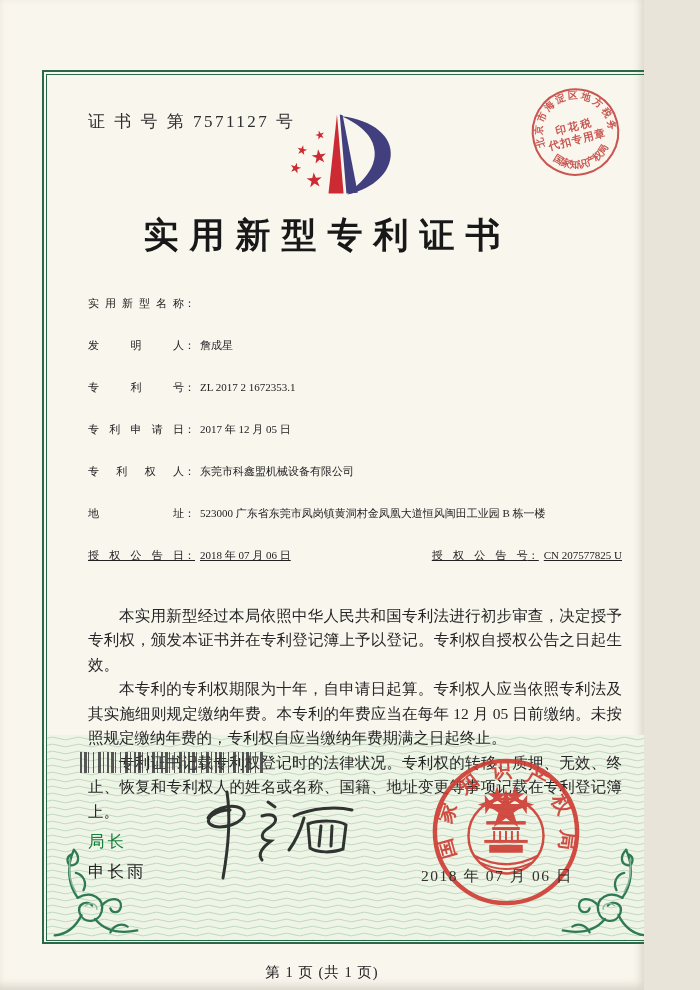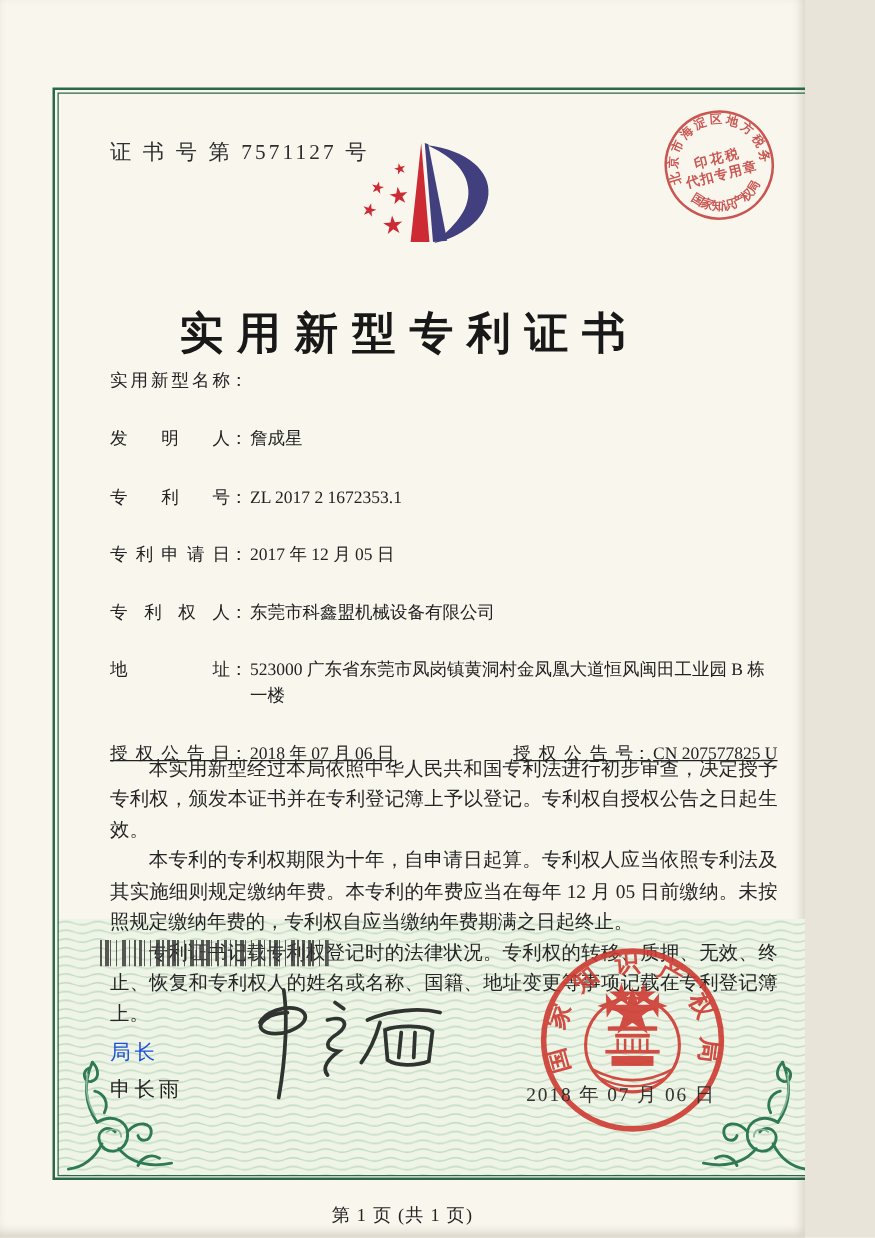--- a/index.html
+++ b/index.html
@@ -6,42 +6,42 @@
   body{width:700px;height:990px;background:#e8e4da;font-family:"Liberation Serif","DejaVu Serif",serif;}
   .page{position:relative;width:644px;height:990px;background:#f9f6ee;overflow:hidden;
         box-shadow:inset -3px -4px 8px rgba(120,110,90,.25);}
   
   .frame{position:absolute;left:42px;top:70px;width:614px;height:874px;border:2.5px solid #2b684a;box-sizing:border-box;}
   .frame-inner{position:absolute;inset:1.5px;border:1px solid #2b684a;}
   
   .cert-no{position:absolute;left:88px;top:110px;font-size:17px;letter-spacing:2.5px;color:#2e2e2e;}
   
   .title{position:absolute;left:0;top:212px;width:100%;text-align:center;font-size:35px;font-weight:700;
-         letter-spacing:11px;text-indent:11px;color:#181818;margin-top:31px;}
-  
-  .fields{position:absolute;left:88px;top:296px;width:534px;font-size:14px;color:#222;}
+         letter-spacing:11px;text-indent:11px;color:#181818;}
+  
+  .fields{position:absolute;left:88px;top:296px;width:534px;font-size:11px;color:#222;}
   .frow{display:flex;align-items:flex-start;margin-bottom:26px;line-height:1.45;}
   .flabel{display:inline-block;width:96px;flex:none;text-align:justify;text-align-last:justify;}
   .fcolon{flex:none;width:16px;}
   .fvalue{flex:1;}
   .grant-row{display:flex;justify-content:space-between;margin-bottom:0;text-decoration:underline;}
   .grant-part{display:flex;}
   
   .paras{position:absolute;left:88px;top:584px;width:534px;font-size:15.5px;line-height:1.58;
          color:#262626;text-align:justify;margin-top:20px;}
   .paras p{margin:0;text-indent:2em;}
   
   .zone{position:absolute;left:46px;top:735px;width:608px;height:206px;}
   
   .barcode{position:absolute;left:80px;top:752px;width:183px;height:21px;opacity:.85;
     background:repeating-linear-gradient(90deg,#3c3c3c 0 2px,transparent 2px 4px,#3c3c3c 4px 7px,
     transparent 7px 8px,#3c3c3c 8px 9px,transparent 9px 13px,#3c3c3c 13px 14px,transparent 14px 18px,
     #3c3c3c 18px 21px,transparent 21px 23px,#3c3c3c 23px 24px,transparent 24px 27px);}
   
-  .sig-post{position:absolute;left:88px;top:831px;font-size:16.5px;letter-spacing:3px;color:#1d4ed8;}
+  .sig-post{position:absolute;left:88px;top:831px;font-size:16.5px;letter-spacing:3px;color:#15803d;}
   .sig-name{position:absolute;left:88px;top:861px;font-size:16.5px;letter-spacing:3px;color:#222;}
   .sig-script{position:absolute;left:196px;top:782px;}
   
   .seal{position:absolute;left:427px;top:753px;}
   .seal-date{position:absolute;left:421px;top:866px;font-size:15.5px;letter-spacing:1.5px;color:#33312f;z-index:5;}
   
   .tax-stamp{position:absolute;left:520px;top:76px;transform:rotate(-14deg);}
   
   .logo{position:absolute;left:287px;top:106px;}
   

